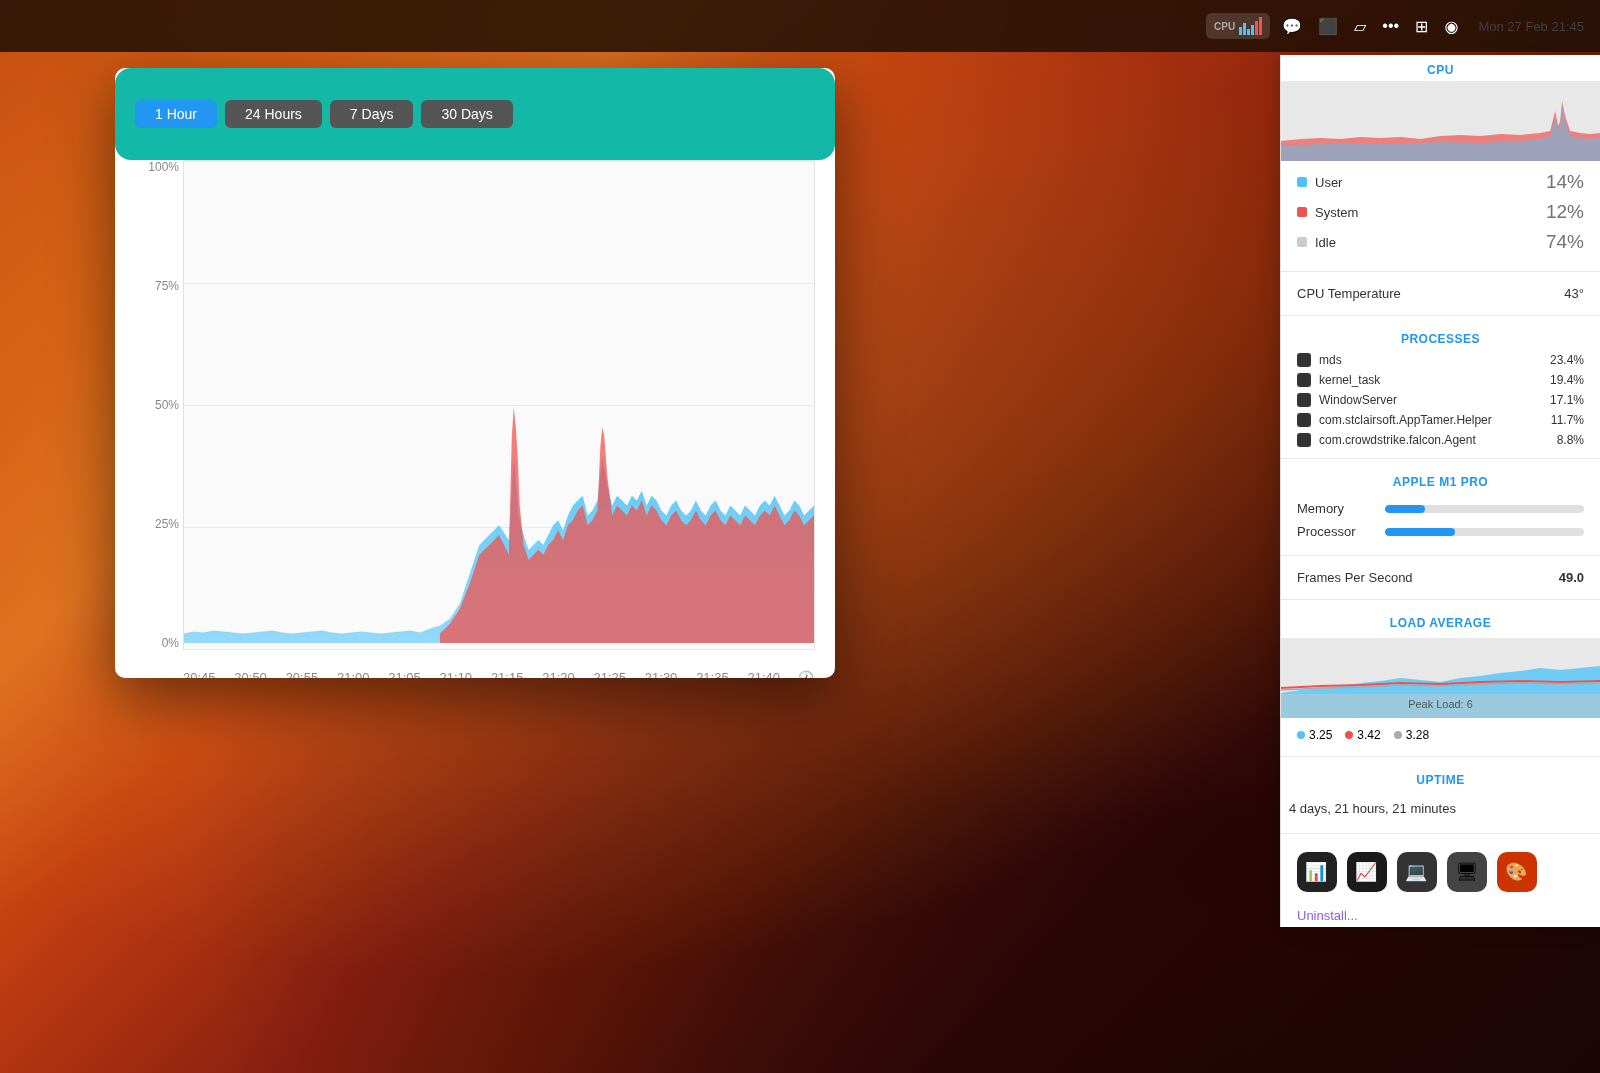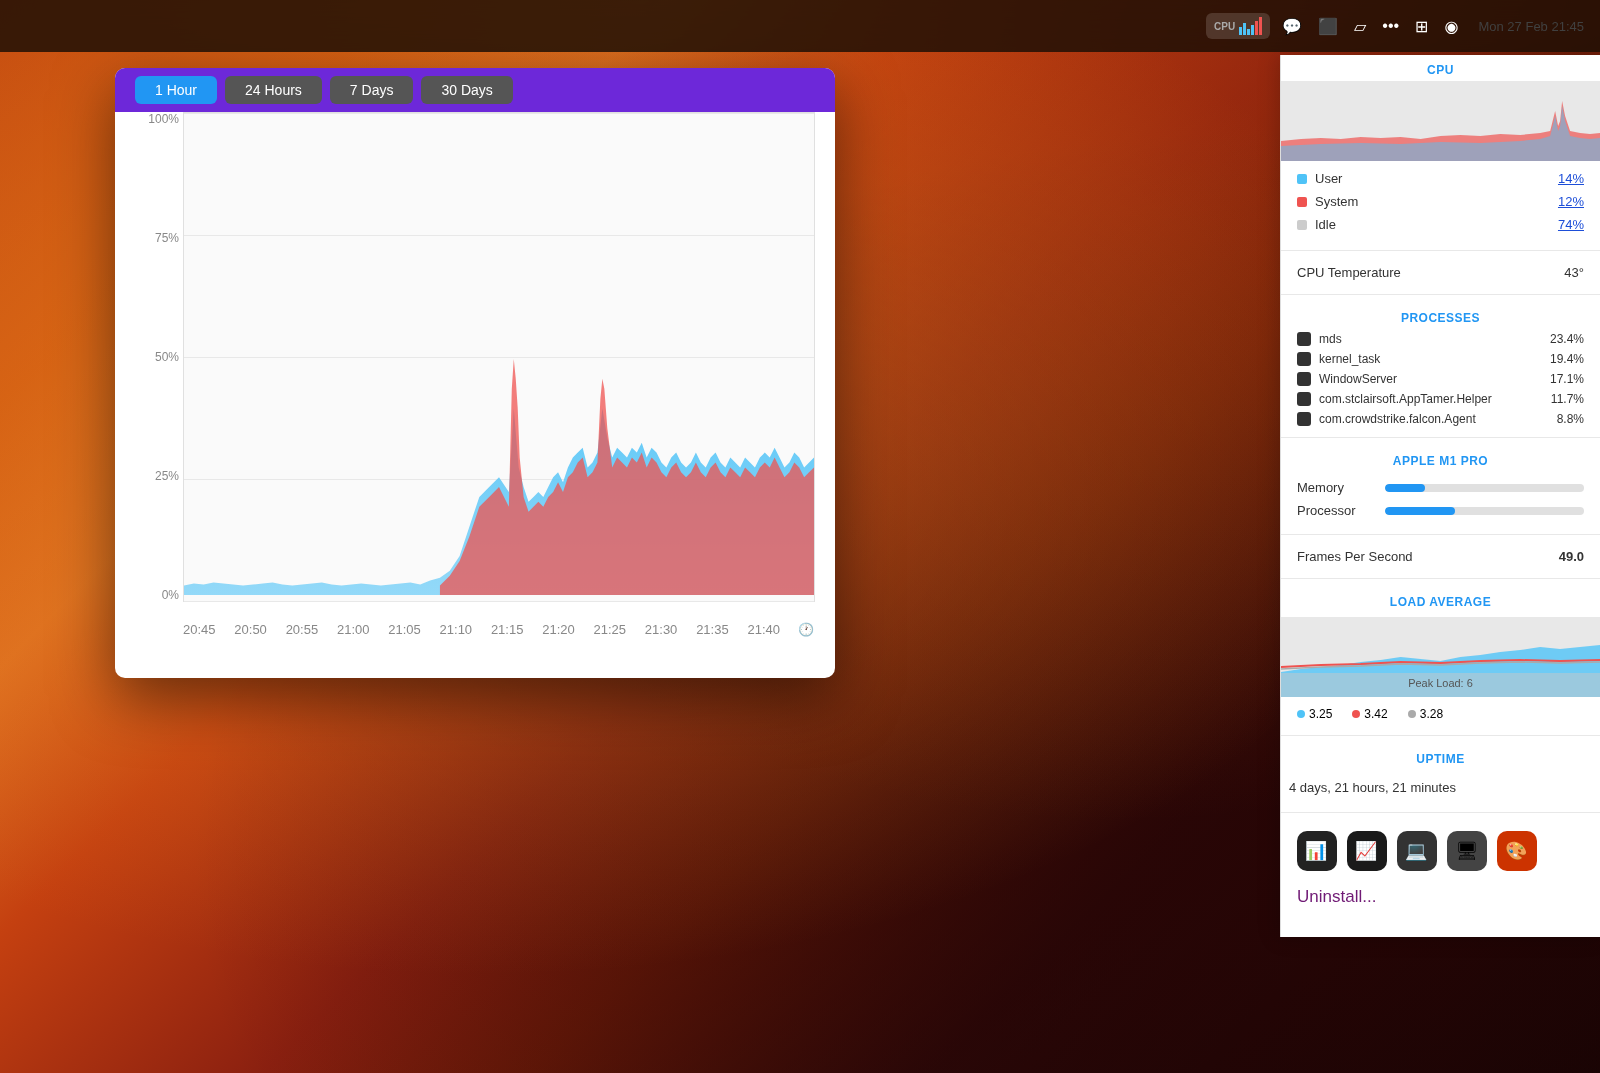--- a/index.html
+++ b/index.html
@@ -108,24 +108,25 @@
       width: 720px;
       height: 610px;
       background: white;
       border-radius: 10px;
       box-shadow: 0 20px 60px rgba(0,0,0,0.5);
       z-index: 10;
       overflow: hidden;
     }
 
     .chart-toolbar {
-      padding: 8px 20px;
+      padding: 32px 20px;
       display: flex;
       gap: 8px;
-      background: #6d28d9;
+      background: #14b8a6;
+      border-radius: 16px;
     }
 
     .tab-btn {
       padding: 6px 20px;
       border-radius: 6px;
       border: none;
       font-size: 14px;
       font-weight: 500;
       cursor: pointer;
     }
@@ -255,23 +256,22 @@
       margin-right: 8px;
       flex-shrink: 0;
     }
 
     .stat-label {
       flex: 1;
       color: #333;
     }
 
     .stat-value {
-      color: #1d4ed8;
-      font-size: 13px;
-      text-decoration: underline;
+      color: #737373;
+      font-size: 19px;
     }
 
     .divider {
       height: 1px;
       background: #e8e8e8;
       margin: 8px 0;
     }
 
     .temp-row {
       display: flex;
@@ -343,21 +343,21 @@
     .load-chart {
       height: 80px;
       background: #f0f0f0;
       margin: 4px 0;
       position: relative;
       overflow: hidden;
     }
 
     .load-legend {
       display: flex;
-      gap: 20px;
+      gap: 13px;
       padding: 6px 16px;
       font-size: 12px;
     }
 
     .load-legend-item {
       display: flex;
       align-items: center;
       gap: 4px;
     }
 
@@ -389,23 +389,23 @@
       border-radius: 10px;
       background: #333;
       display: flex;
       align-items: center;
       justify-content: center;
       font-size: 18px;
       cursor: pointer;
     }
 
     .uninstall-link {
-      padding: 6px 16px 30px;
-      font-size: 17px;
-      color: #701a75;
+      padding: 6px 16px 4px;
+      font-size: 13px;
+      color: #8b5cf6;
       cursor: pointer;
     }
 
     
     .chart-svg {
       position: absolute;
       inset: 0;
     }
   </style>
 </head>

